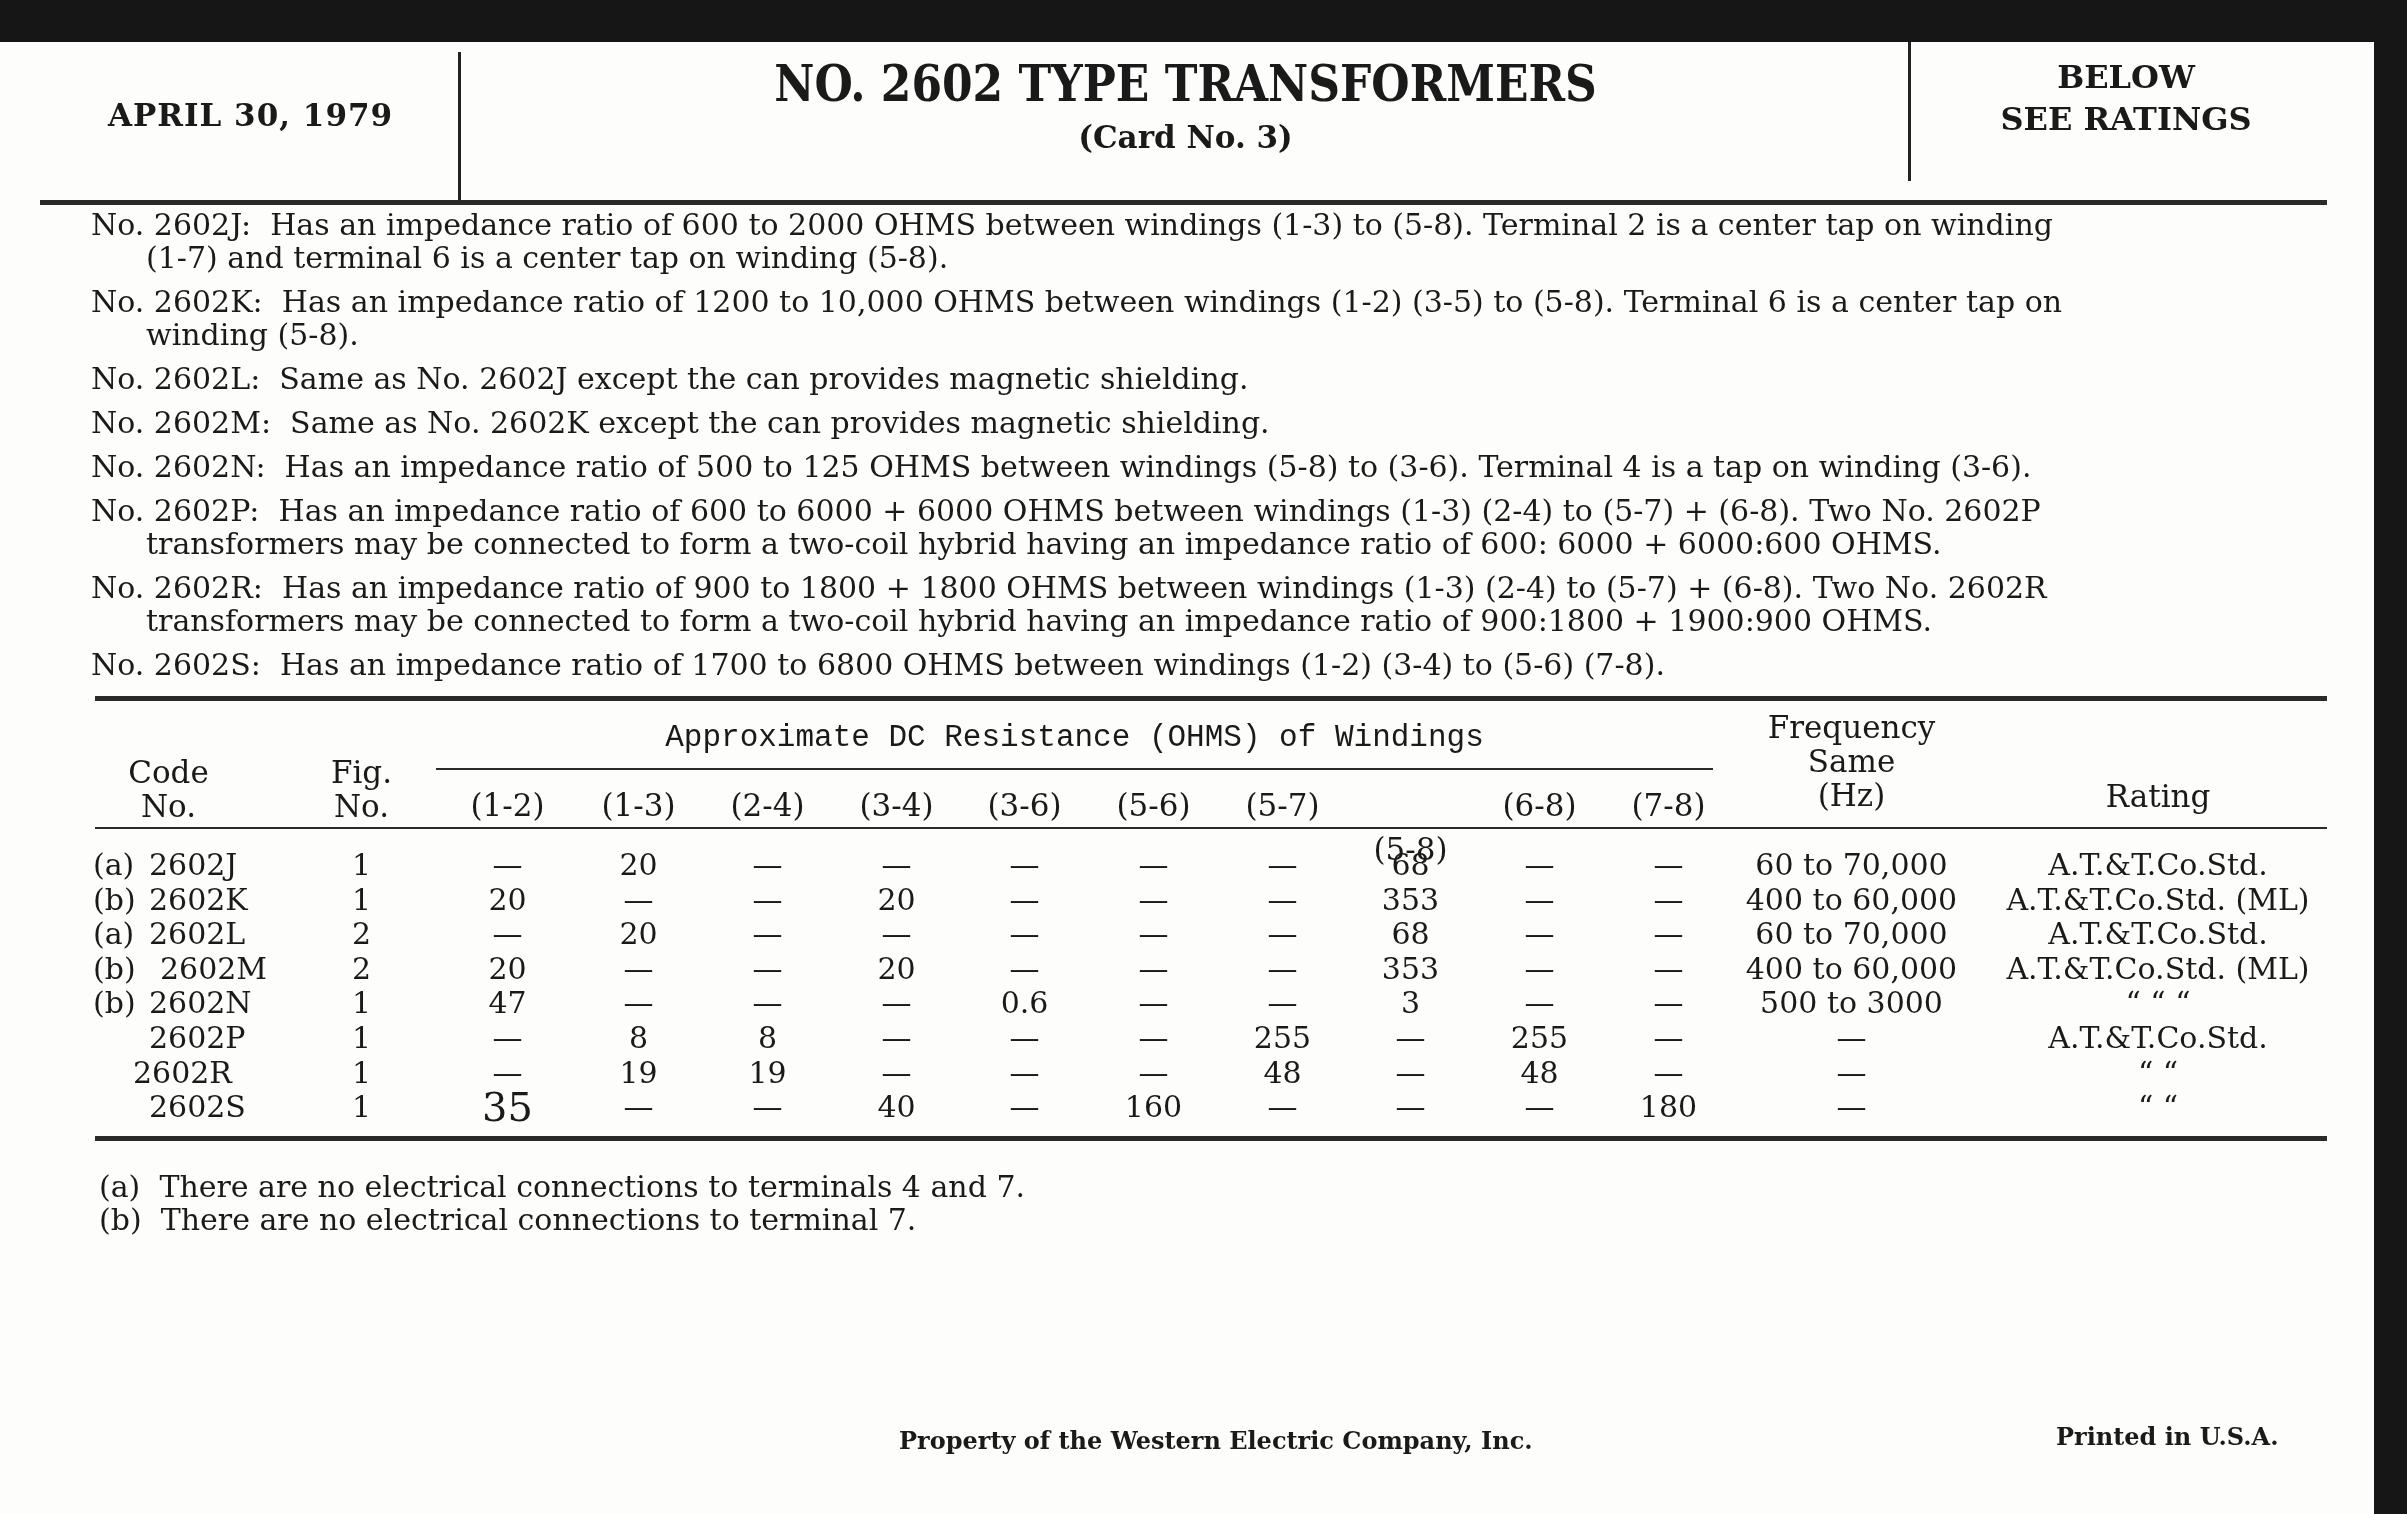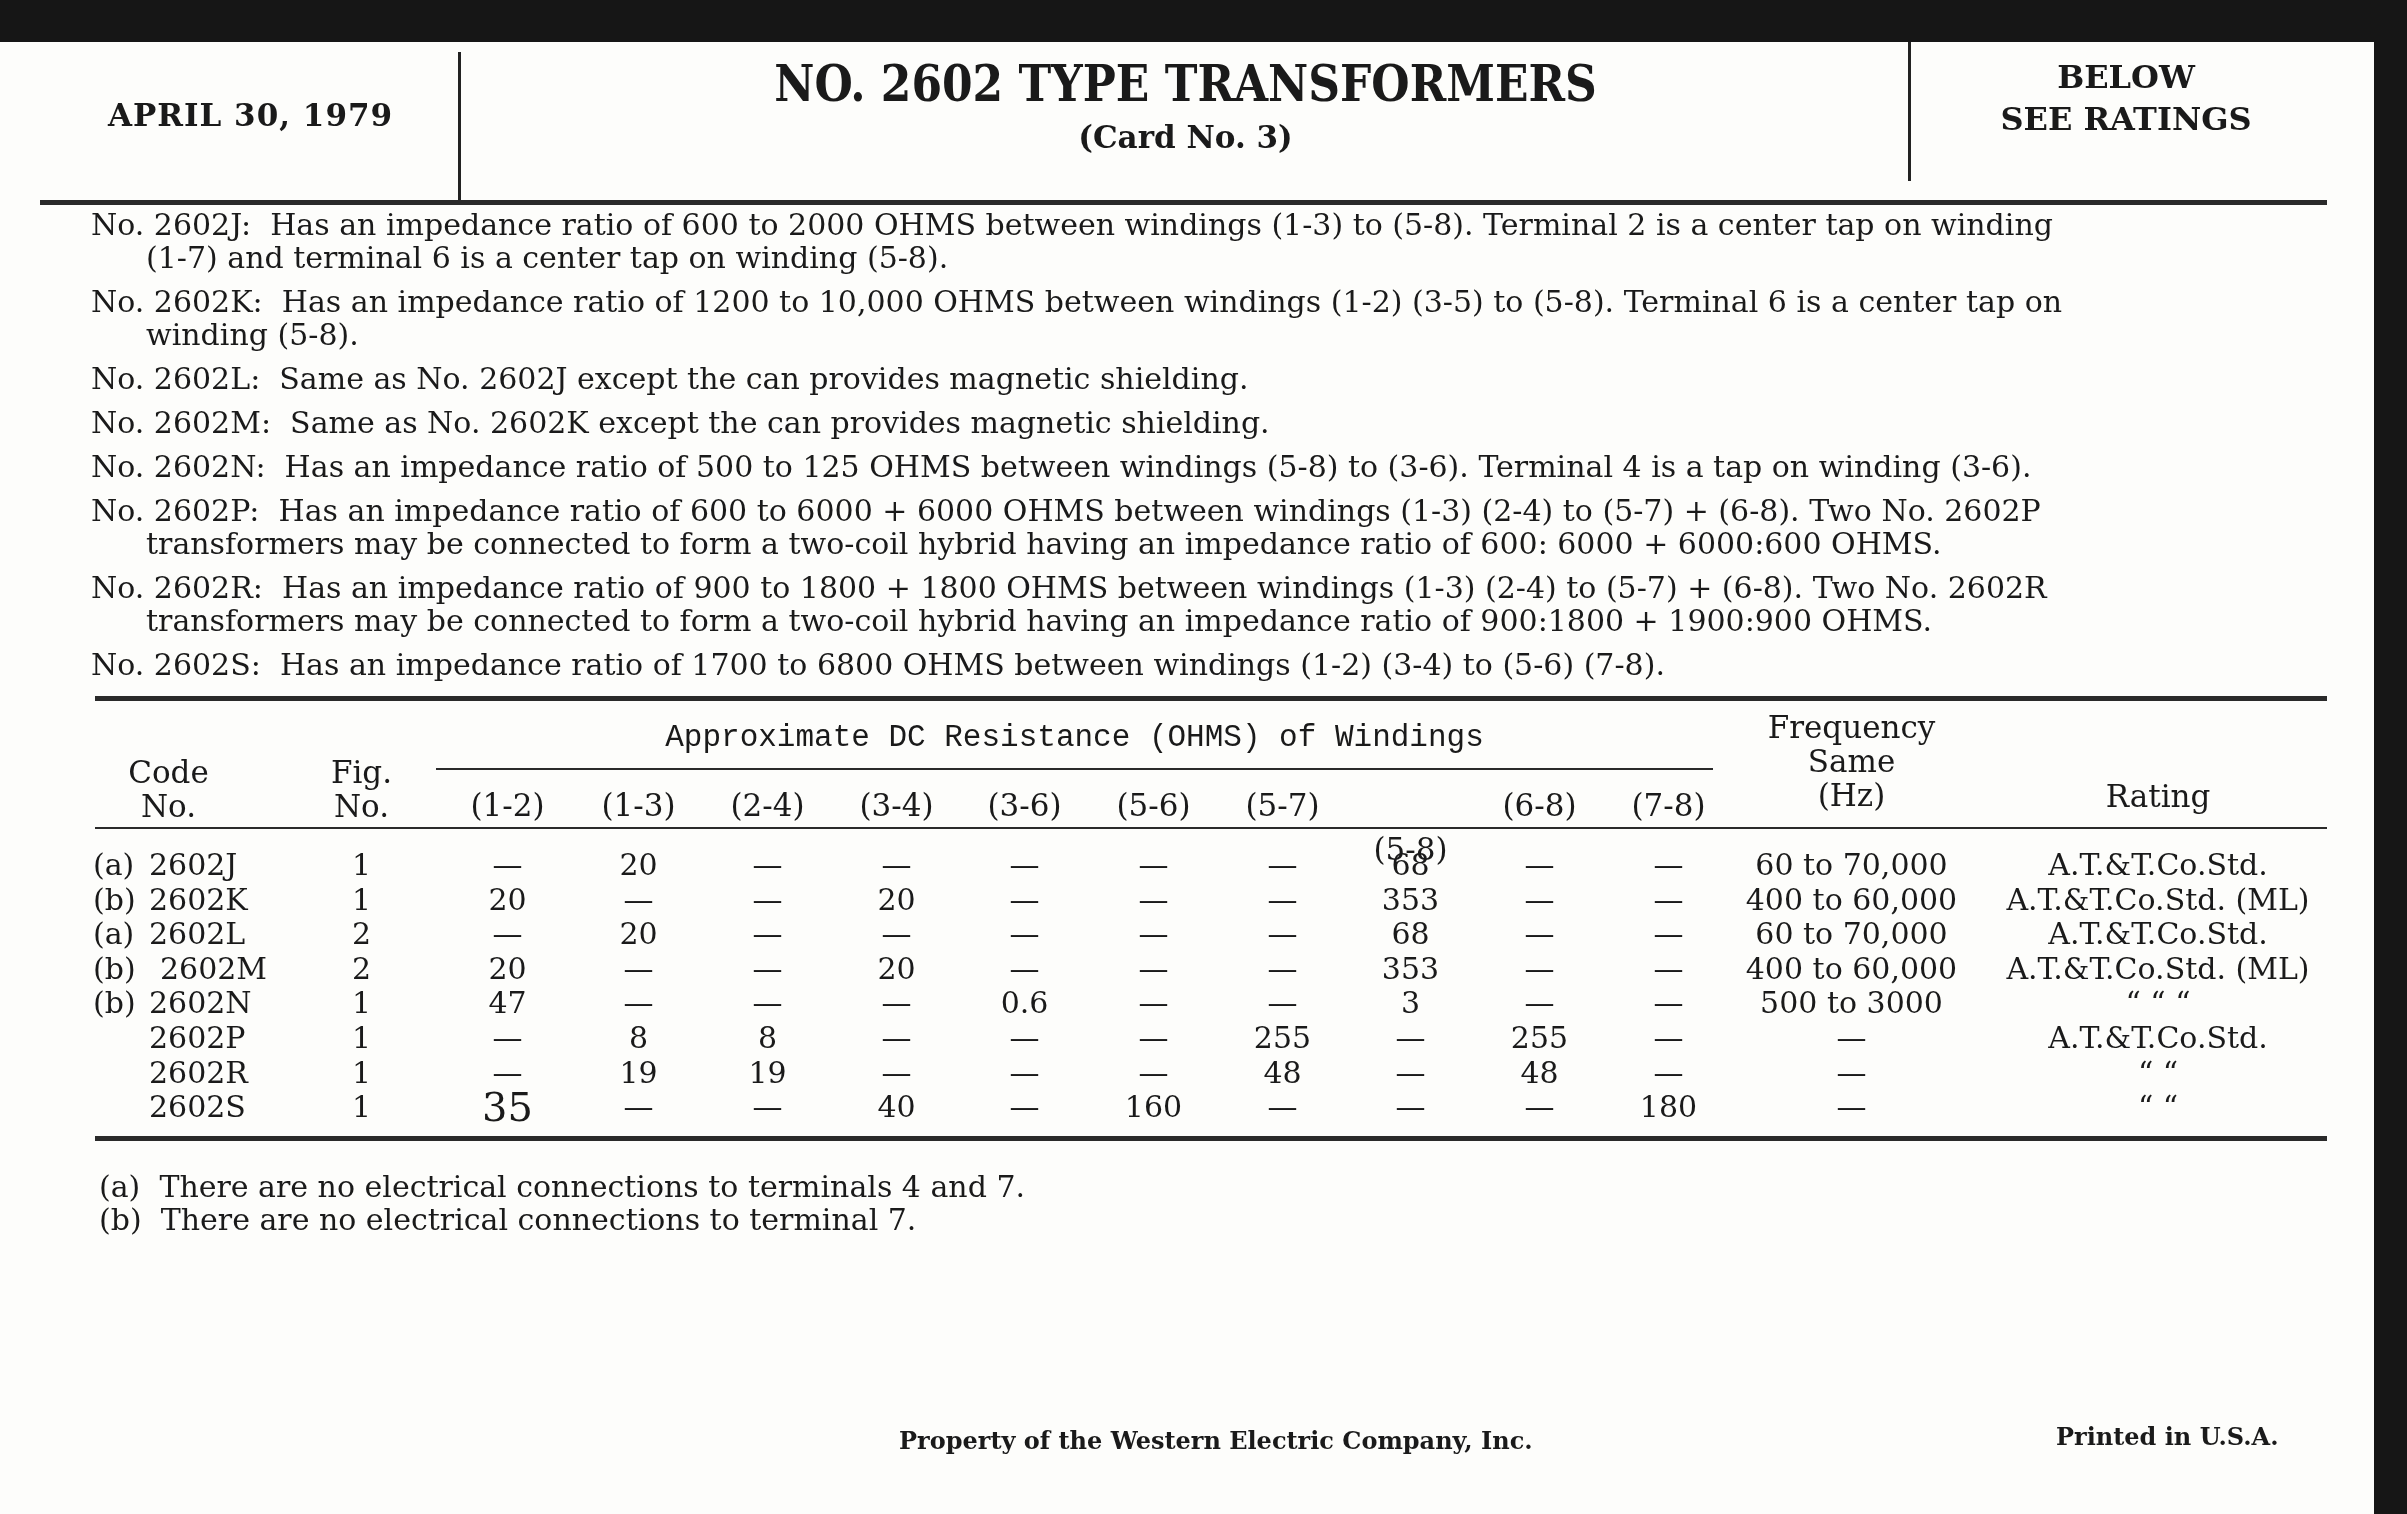--- a/index.html
+++ b/index.html
@@ -178,21 +178,21 @@
         <div class="abs" style="left: 1099px; width: 109px; top: 979px; font-size: 30px; line-height: 34px; text-align: center;">—</div>
         <div class="abs" style="left: 1228px; width: 109px; top: 979px; font-size: 30px; line-height: 34px; text-align: center;">255</div>
         <div class="abs" style="left: 1356px; width: 109px; top: 979px; font-size: 30px; line-height: 34px; text-align: center;">—</div>
         <div class="abs" style="left: 1485px; width: 109px; top: 979px; font-size: 30px; line-height: 34px; text-align: center;">255</div>
         <div class="abs" style="left: 1614px; width: 109px; top: 979px; font-size: 30px; line-height: 34px; text-align: center;">—</div>
         <div class="abs" style="left: 1713px; width: 277px; top: 979px; font-size: 30px; line-height: 34px; text-align: center;">—</div>
         <div class="abs" style="left: 1960px; width: 396px; top: 979px; font-size: 30px; line-height: 34px; text-align: center;">A.T.&amp;T.Co.Std.</div>
       </div>
       <div>
         <div class="abs" style="left: 93px; width: 55px; top: 1014px; font-size: 30px; line-height: 34px; text-align: left;"></div>
-        <div class="abs" style="left: 149px; width: 129px; top: 1014px; font-size: 30px; line-height: 34px; text-align: left;">2602R</div>
+        <div class="abs" style="left: 133px; width: 129px; top: 1014px; font-size: 30px; line-height: 34px; text-align: left;">2602R</div>
         <div class="abs" style="left: 327px; width: 69px; top: 1014px; font-size: 30px; line-height: 34px; text-align: center;">1</div>
         <div class="abs" style="left: 453px; width: 109px; top: 1014px; font-size: 30px; line-height: 34px; text-align: center;">—</div>
         <div class="abs" style="left: 584px; width: 109px; top: 1014px; font-size: 30px; line-height: 34px; text-align: center;">19</div>
         <div class="abs" style="left: 713px; width: 109px; top: 1014px; font-size: 30px; line-height: 34px; text-align: center;">19</div>
         <div class="abs" style="left: 842px; width: 109px; top: 1014px; font-size: 30px; line-height: 34px; text-align: center;">—</div>
         <div class="abs" style="left: 970px; width: 109px; top: 1014px; font-size: 30px; line-height: 34px; text-align: center;">—</div>
         <div class="abs" style="left: 1099px; width: 109px; top: 1014px; font-size: 30px; line-height: 34px; text-align: center;">—</div>
         <div class="abs" style="left: 1228px; width: 109px; top: 1014px; font-size: 30px; line-height: 34px; text-align: center;">48</div>
         <div class="abs" style="left: 1356px; width: 109px; top: 1014px; font-size: 30px; line-height: 34px; text-align: center;">—</div>
         <div class="abs" style="left: 1485px; width: 109px; top: 1014px; font-size: 30px; line-height: 34px; text-align: center;">48</div>

